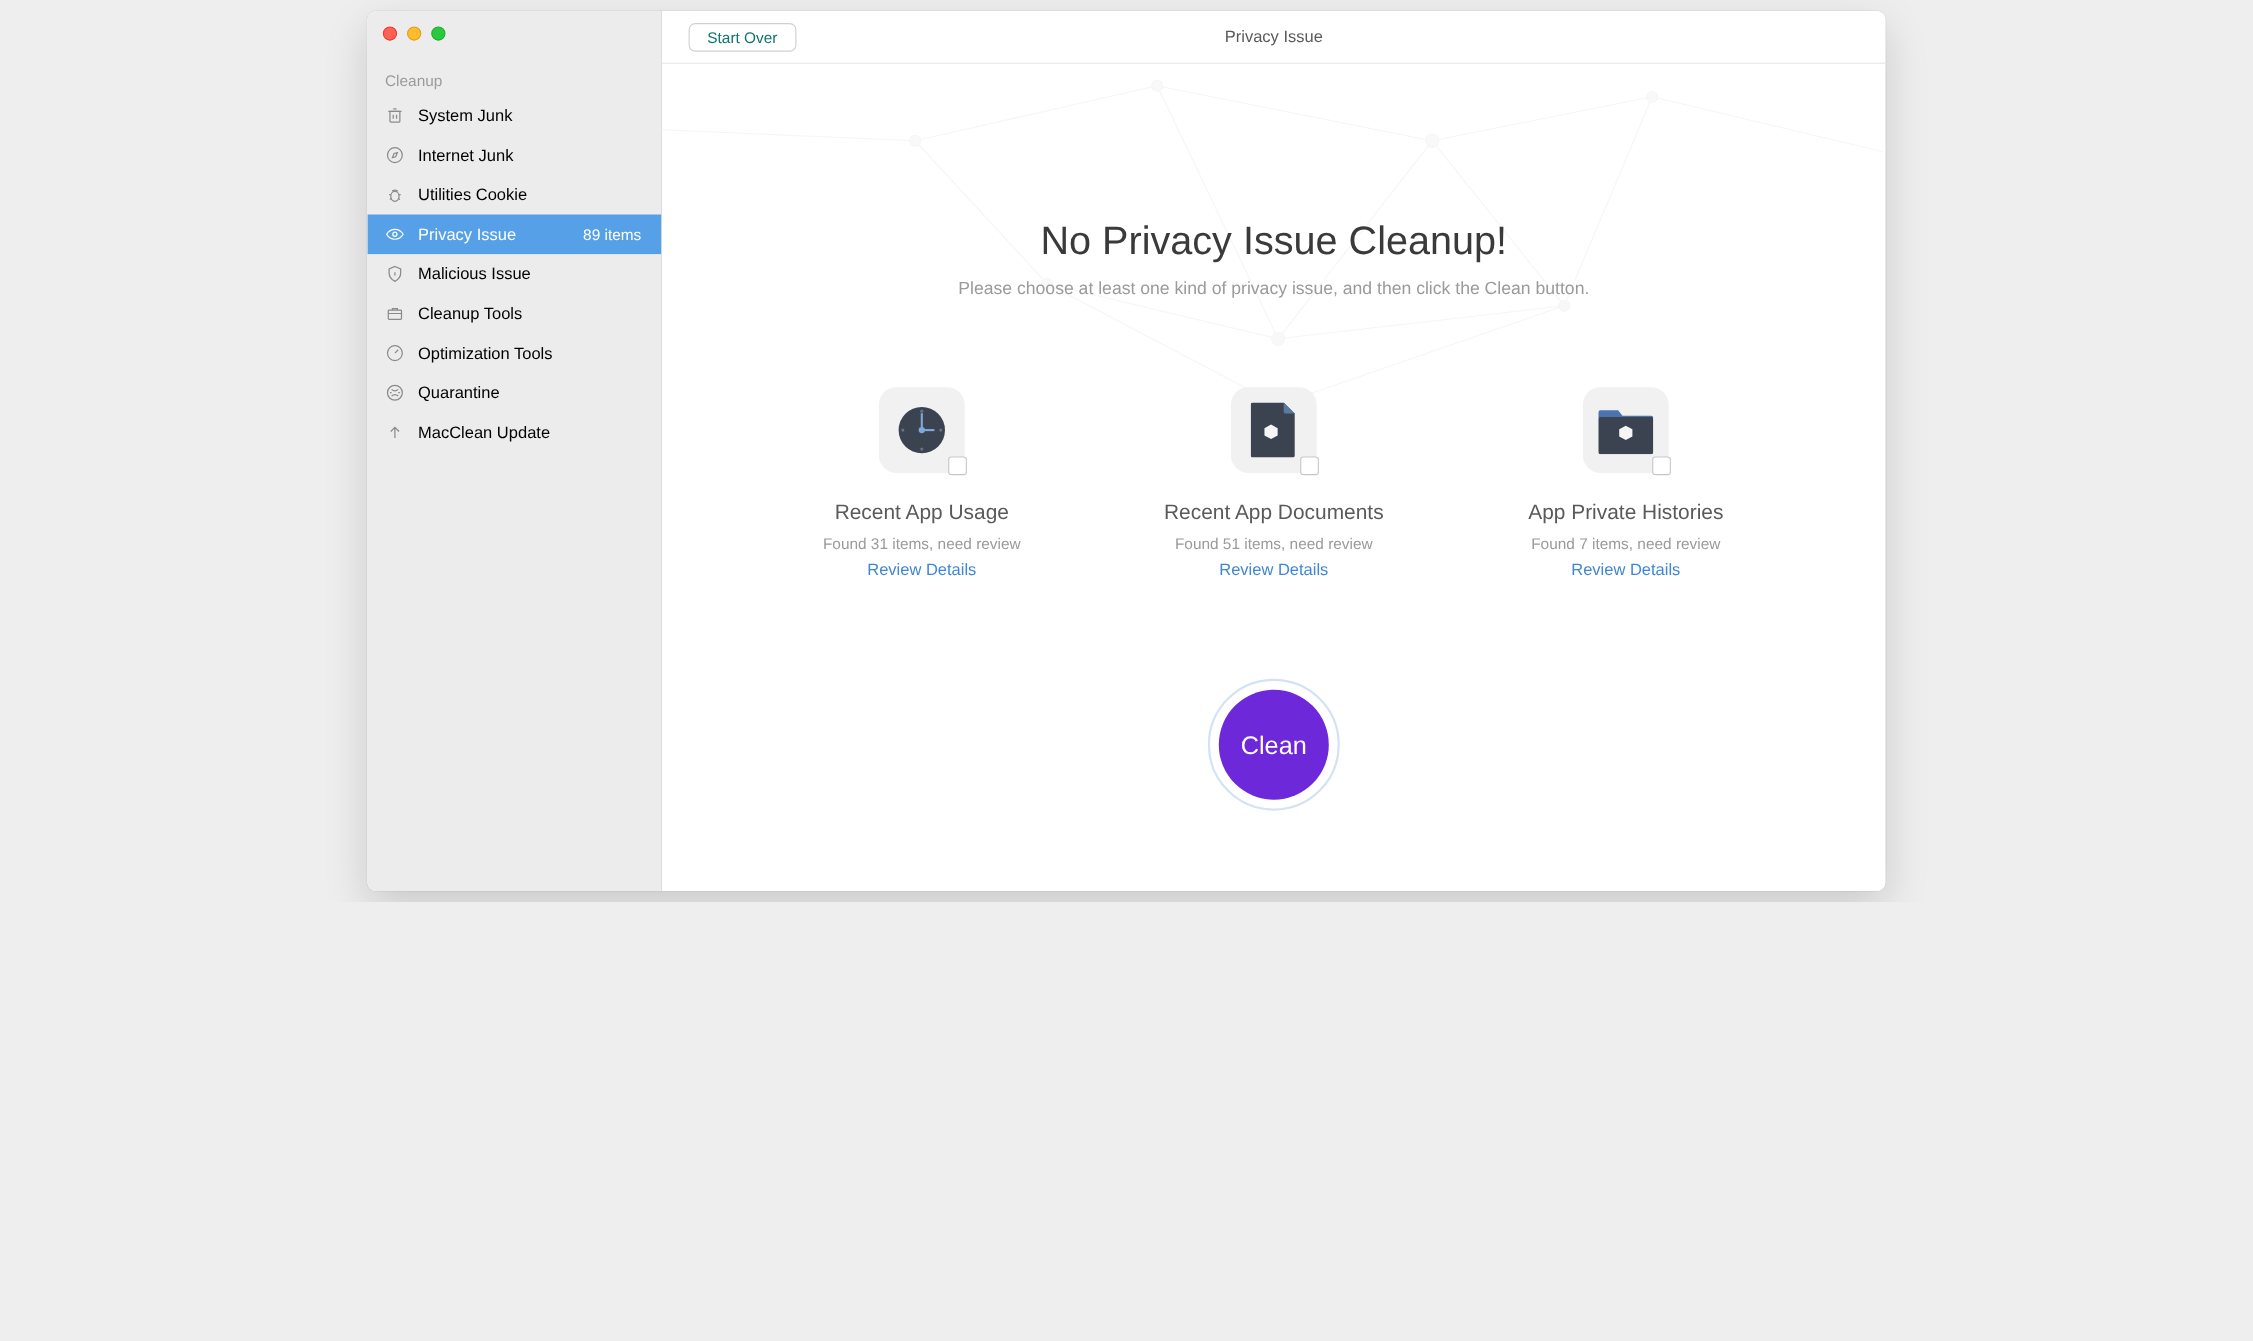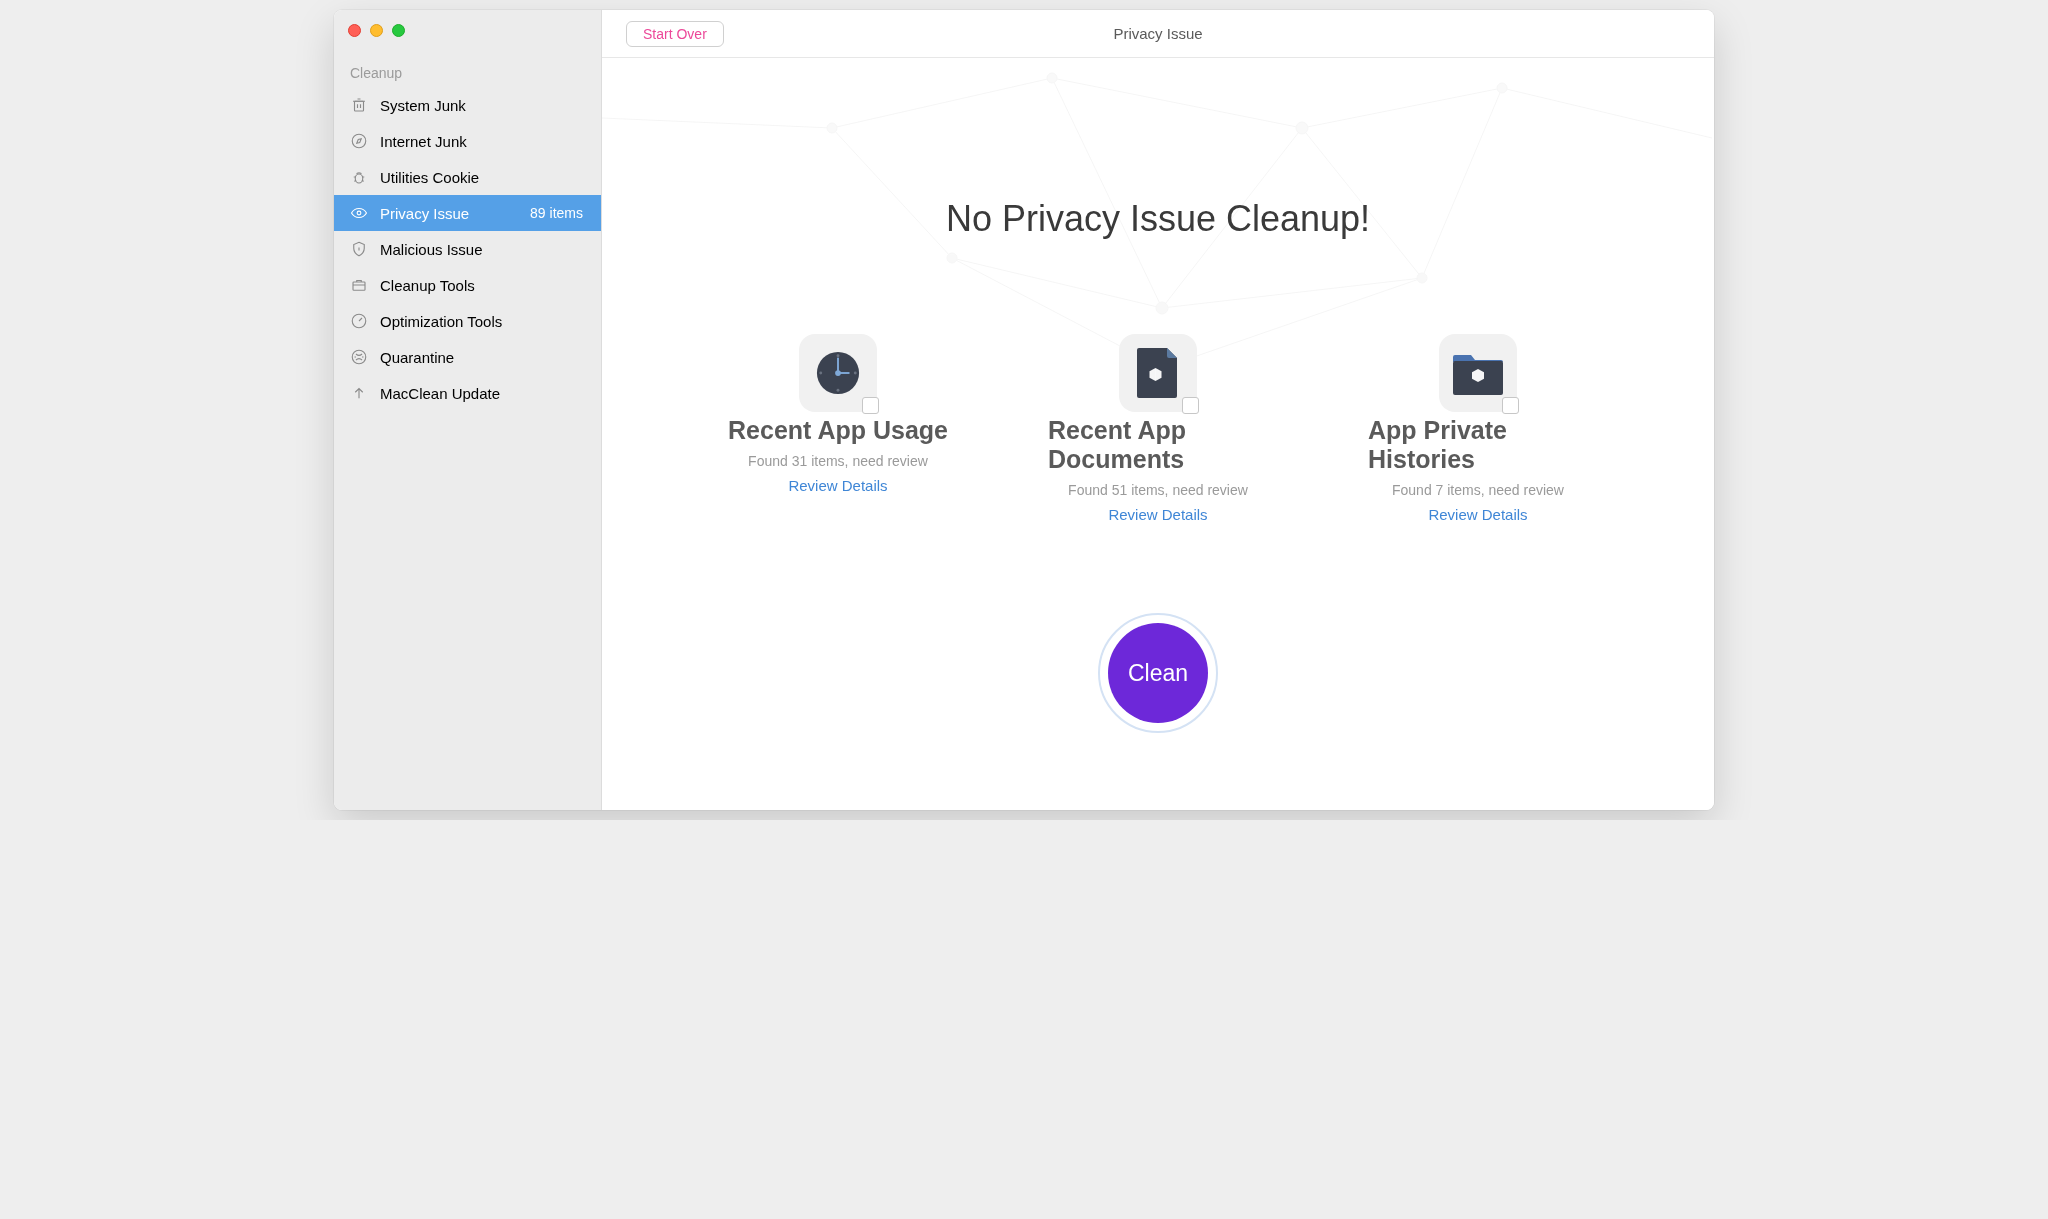--- a/index.html
+++ b/index.html
@@ -88,21 +88,21 @@
       align-items: center;
       position: relative;
     }
     .btn-start-over {
       margin-left: 24px;
       background: #ffffff;
       border: 1px solid #d0d0d0;
       border-radius: 6px;
       font-size: 14px;
       padding: 4px 16px;
-      color: #ec4899;
+      color: #0f766e;
       cursor: pointer;
     }
     .title {
       position: absolute;
       left: 0; right: 0;
       text-align: center;
       font-size: 15px;
       color: #5a5a5a;
       pointer-events: none;
     }
@@ -164,24 +164,24 @@
       right: -2px;
       bottom: -2px;
       width: 17px;
       height: 17px;
       border: 1px solid #c7c7c7;
       border-radius: 3px;
       background: #ffffff;
       cursor: pointer;
     }
     .card-title {
-      margin-top: 4px;
-      font-size: 25px;
+      margin-top: 26px;
+      font-size: 19px;
       color: #5a5a5a;
-      font-weight: 700;
+      font-weight: 400;
     }
     .card-sub {
       margin-top: 8px;
       font-size: 14px;
       color: #9a9a9a;
     }
     .card-link {
       margin-top: 8px;
       font-size: 15px;
       color: #3f86d6;
@@ -346,20 +346,21 @@
             <circle cx="900" cy="30" r="5"></circle>
           <circle cx="350" cy="200" r="5"></circle>
             <circle cx="560" cy="250" r="6"></circle>
             <circle cx="820" cy="220" r="5"></circle>
             <circle cx="560" cy="310" r="6"></circle>
         </g>
       </svg>
 
       <div class="message">
         <h1>No Privacy Issue Cleanup!</h1>
+        <p>Please choose at least one kind of privacy issue, and then click the Clean button.</p>
       </div>
 
       <div class="cards">
         <div class="card">
           <div class="tile-wrap">
             <div class="tile">
               <svg width="46" height="46" viewBox="0 0 48 48">
                   <circle cx="24" cy="24" r="22" fill="#3b4250"></circle>
                   <circle cx="24" cy="24" r="3" fill="#7fa9d8"></circle>
                   <rect x="23" y="8" width="2" height="14" fill="#7fa9d8"></rect>

